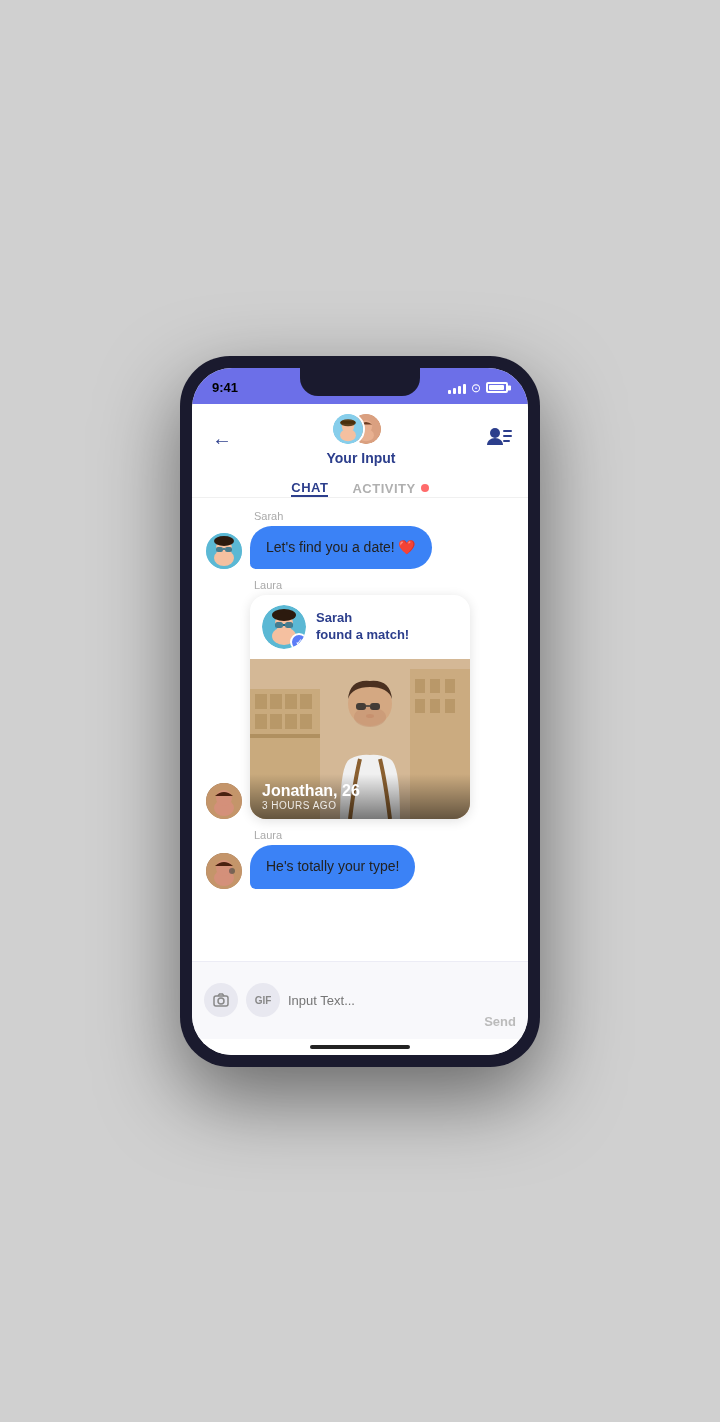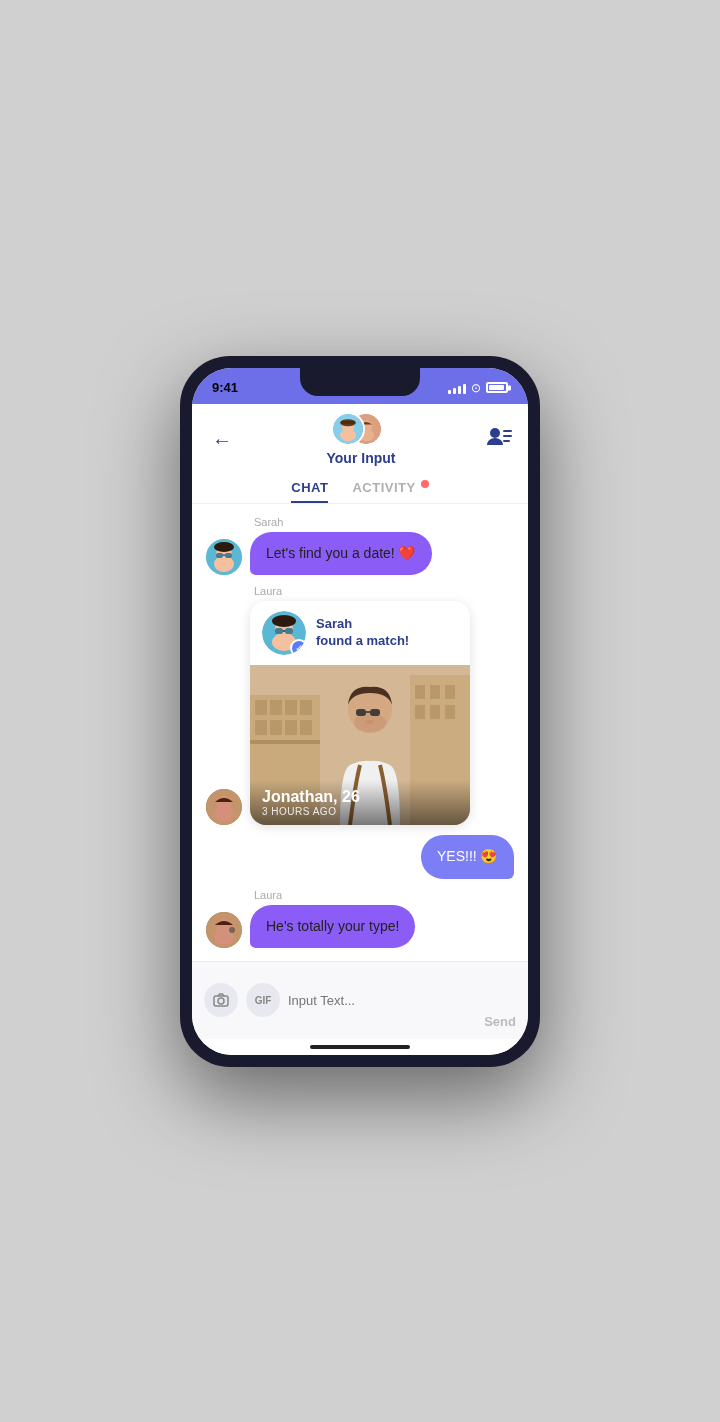--- a/index.html
+++ b/index.html
@@ -167,25 +167,24 @@
     
     .tabs {
       display: flex;
       gap: 24px;
       padding: 8px 16px 0;
       justify-content: center;
     }
     .tab {
       font-size: 13px;
       font-weight: 700;
-      padding-bottom: 6px;
       cursor: pointer;
       letter-spacing: 0.5px;
       display: flex;
-      align-items: flex-start;
+      align-items: center;
       gap: 5px;
     }
     .tab.active {
       color: #2c3e8c;
       border-bottom: 2.5px solid #2c3e8c;
     }
     .tab.inactive {
       color: #b0b0b0;
     }
     .activity-dot {
@@ -234,21 +233,21 @@
       font-size: 16px;
     }
     .bubble {
       padding: 12px 16px;
       border-radius: 22px;
       font-size: 14px;
       max-width: 220px;
       line-height: 1.4;
     }
     .bubble.received {
-      background: #8b5cf6;
+      background: #3b82f6;
       color: #222;
       border-bottom-left-radius: 6px;
     }
     .bubble.sent {
       background: #7b7ef5;
       color: #fff;
       border-bottom-right-radius: 6px;
     }
     
     .match-card {
@@ -568,25 +567,20 @@
               </svg>
               <div class="match-info-overlay">
                 <div class="match-person-name">Jonathan, 26</div>
                 <div class="match-time-ago">3 HOURS AGO</div>
               </div>
             </div>
           </div>
         </div>
       </div>
 
-      <div class="message-group">
-        <div class="message-row right">
-          <div class="bubble sent">YES!!! 😍</div>
-        </div>
-      </div>
 
       <div class="message-group">
         <span class="sender-name">Laura</span>
         <div class="message-row">
           <div class="chat-avatar laura-avatar-bg">
             <svg width="36" height="36" viewBox="0 0 36 36">
               <circle cx="18" cy="18" r="18" fill="#c4956a"></circle>
               <ellipse cx="18" cy="25" rx="10" ry="8" fill="#d4907a"></ellipse>
               <circle cx="18" cy="15" r="8" fill="#d4907a"></circle>
               <path d="M9 13 Q18 5 27 13" fill="#4a2010"></path>

